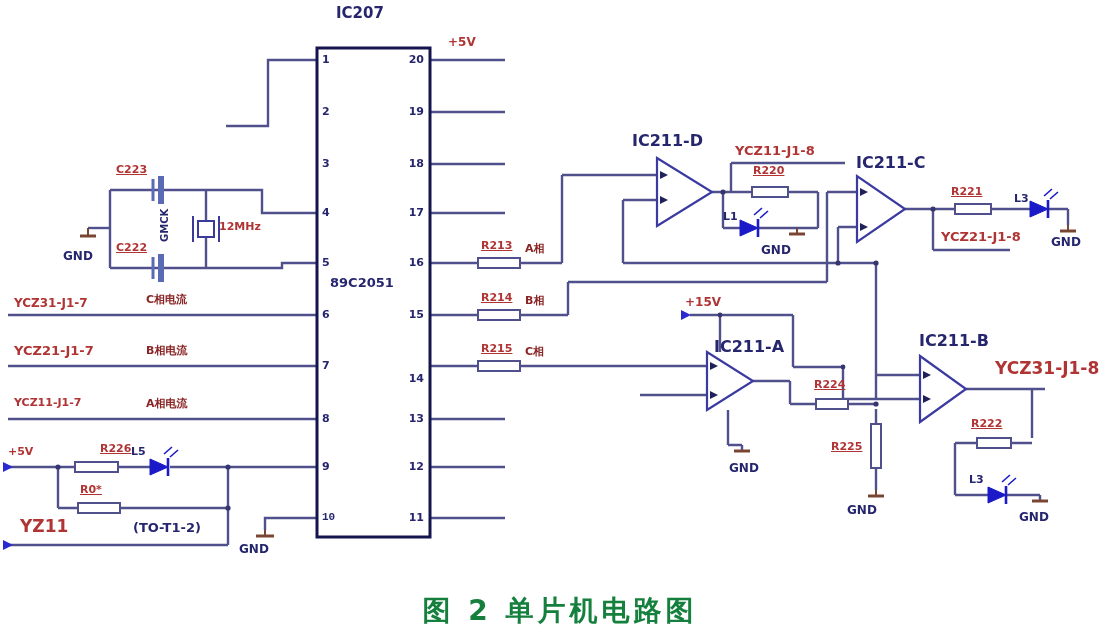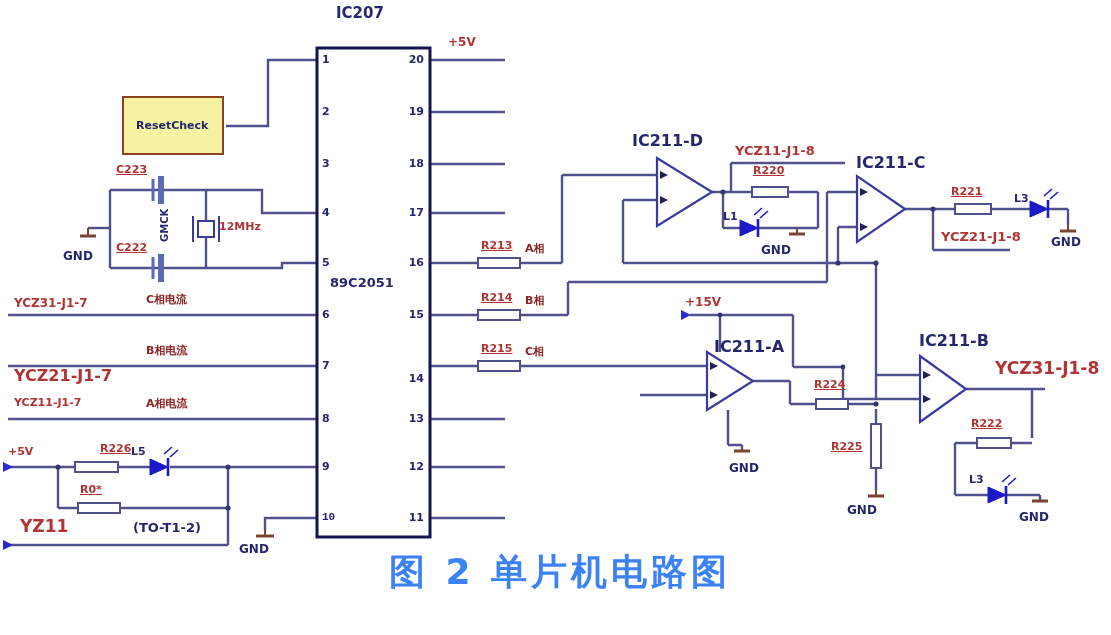--- a/index.html
+++ b/index.html
@@ -12,22 +12,22 @@
   .red{color:#b03434}
   .darkred{color:#8a2525}
   .serif{font-family:"Liberation Serif",serif}
   .u{text-decoration:underline}
   .pin{font-size:11px;color:#26266e}
   .pinR{width:28px;text-align:right;display:inline-block}
   .reset-box{position:absolute;left:122px;top:96px;width:102px;height:59px;
              background:#f6f2a2;border:2px solid #8a4520;box-sizing:border-box;
              display:flex;align-items:center;justify-content:flex-start;padding-left:12px;}
   .reset-box span{font-size:11px;font-weight:bold;color:#26266e;}
-  .caption{position:absolute;left:300px;top:548px;width:520px;text-align:center;
-           font-size:36px;font-weight:bold;color:#3b82f6;letter-spacing:4px;
+  .caption{position:absolute;left:300px;top:592px;width:520px;text-align:center;
+           font-size:28px;font-weight:bold;color:#15803d;letter-spacing:4px;
            font-family:"DejaVu Sans",sans-serif;}
 </style>
 </head>
 <body>
 
 <div class="stage">
 
   <svg width="1111" height="635" viewBox="0 0 1111 635">
 
     <g stroke="#50508c" stroke-width="2.4" fill="none">
@@ -175,35 +175,32 @@
       <line x1="1032" y1="501" x2="1048" y2="501"></line>
     </g>
 
     <g fill="#2a2ad0">
       <polygon points="3,462 3,472 13,467"></polygon>
       <polygon points="3,540 3,550 13,545"></polygon>
       <polygon points="681,310 681,320 691,315"></polygon>
     </g>
   </svg>
 
-  <div class="reset-box">
-    <span>ResetCheck</span>
-  </div>
 
   <div id="labels">
       <span class="lbl navy" style="left: 336px; top: 6px; font-size: 15px;">IC207</span>
       <span class="lbl navy" style="left: 330px; top: 276px; font-size: 13px;">89C2051</span>
       <span class="lbl red u" style="left: 116px; top: 164px; font-size: 11px;">C223</span>
       <span class="lbl red u" style="left: 116px; top: 242px; font-size: 11px;">C222</span>
       <span class="lbl navy" style="left: 160px; top: 242px; font-size: 10px; transform: rotate(-90deg); transform-origin: left top;">GMCK</span>
       <span class="lbl red" style="left: 219px; top: 221px; font-size: 11px;">12MHz</span>
       <span class="lbl navy" style="left: 63px; top: 250px; font-size: 12px;">GND</span>
       <span class="lbl red serif" style="left: 14px; top: 297px; font-size: 12px;">YCZ31-J1-7</span>
       <span class="lbl darkred" style="left: 146px; top: 294px; font-size: 11px;">C相电流</span>
-      <span class="lbl red serif" style="left: 14px; top: 344px; font-size: 16px; margin-top: 24px;">YCZ21-J1-7</span>
+      <span class="lbl red serif" style="left: 14px; top: 344px; font-size: 13px;">YCZ21-J1-7</span>
       <span class="lbl darkred" style="left: 146px; top: 345px; font-size: 11px;">B相电流</span>
       <span class="lbl red serif" style="left: 14px; top: 397px; font-size: 11px;">YCZ11-J1-7</span>
       <span class="lbl darkred" style="left: 146px; top: 398px; font-size: 11px;">A相电流</span>
       <span class="lbl red" style="left: 8px; top: 446px; font-size: 11px;">+5V</span>
       <span class="lbl red u" style="left: 76px; top: 443px; font-size: 11px; margin-left: 24px;">R226</span>
       <span class="lbl navy" style="left: 131px; top: 446px; font-size: 11px;">L5</span>
       <span class="lbl red u" style="left: 80px; top: 484px; font-size: 11px;">R0*</span>
       <span class="lbl red serif" style="left: 20px; top: 518px; font-size: 17px;">YZ11</span>
       <span class="lbl navy" style="left: 133px; top: 521px; font-size: 13px;">(TO-T1-2)</span>
       <span class="lbl navy" style="left: 239px; top: 543px; font-size: 12px;">GND</span>

